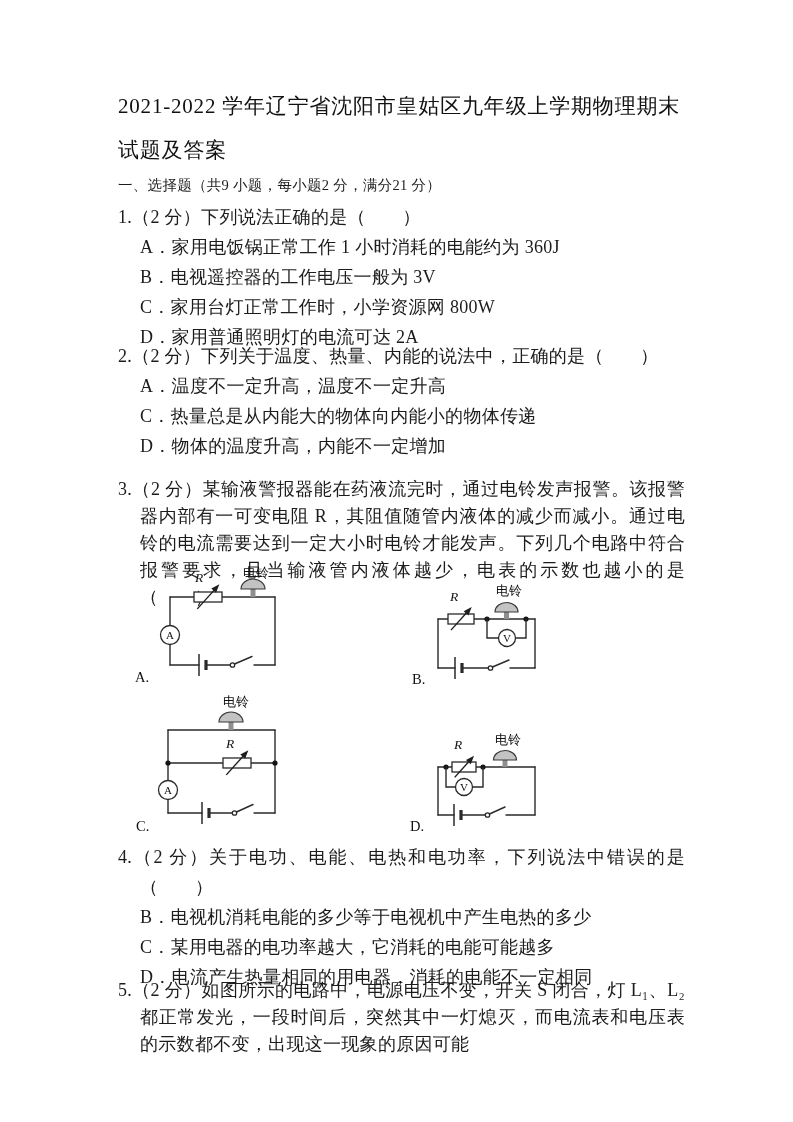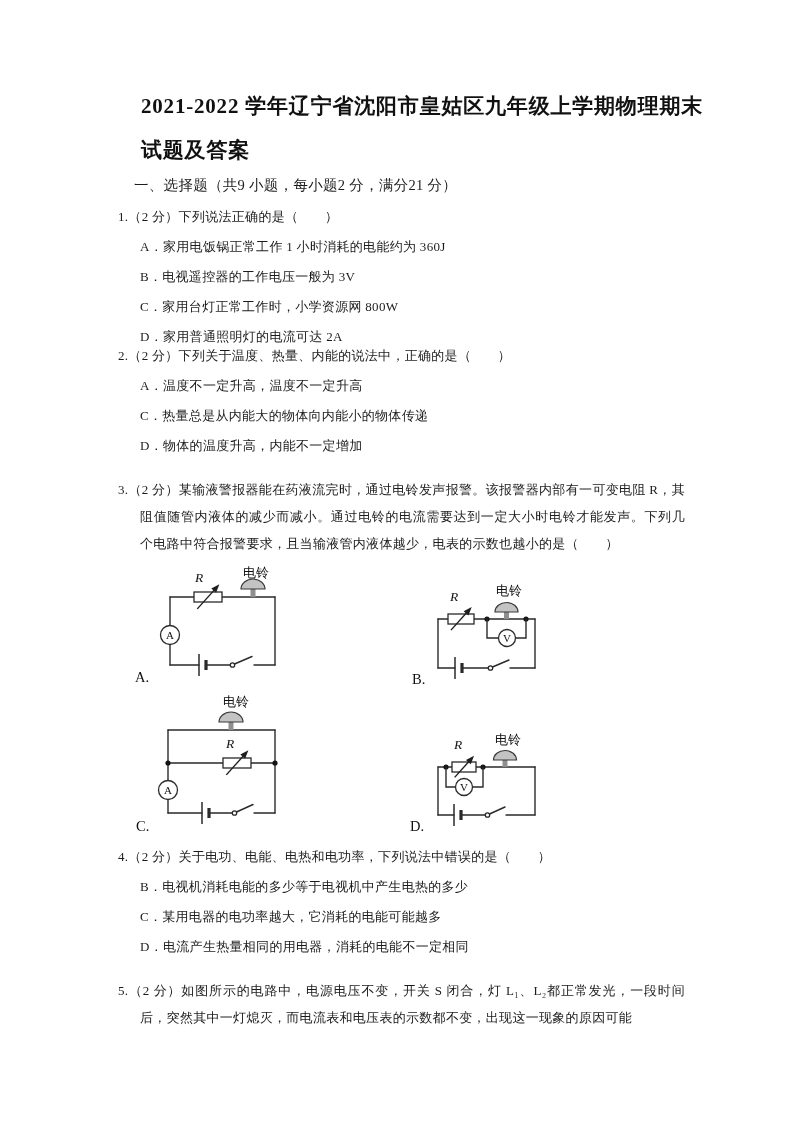--- a/index.html
+++ b/index.html
@@ -3,27 +3,27 @@
 <meta charset="utf-8">
 <style>
   html,body{margin:0;padding:0;background:#e8e8e8;}
   .page{
     position:relative;width:793px;height:1122px;background:#ffffff;
     font-family:"Liberation Serif","DejaVu Serif",serif;color:#1c1c1c;
     overflow:hidden;margin:0 auto;
   }
   .title-line{
     position:absolute;left:118px;width:600px;
-    font-size:21px;font-weight:bold;letter-spacing:0.8px;color:#111;margin-left:23px;
+    font-size:21px;font-weight:normal;letter-spacing:0.8px;color:#111;
   }
   .section-heading{
     position:absolute;left:118px;top:176px;width:566px;
-    font-size:14.5px;letter-spacing:0.3px;margin-left:16px;
-  }
-  .question{position:absolute;left:118px;width:567px;font-size:13px;letter-spacing:0.3px;}
+    font-size:14.5px;letter-spacing:0.3px;
+  }
+  .question{position:absolute;left:118px;width:567px;font-size:18px;letter-spacing:0.3px;}
   .stem{padding-left:22px;text-indent:-22px;text-align:justify;line-height:30px;}
   .stem.tight{line-height:27px;}
   .opt{padding-left:22px;line-height:30px;}
   .circuits{position:absolute;left:0;top:0;width:793px;height:0;}
   .circuit{position:absolute;overflow:visible;}
   .cw{stroke:#2a2a2a;stroke-width:1.4;fill:none;stroke-linecap:round;}
   .thick{stroke:#2a2a2a;stroke-width:3.2;fill:none;}
   .thin{stroke:#2a2a2a;stroke-width:1.5;fill:none;}
   .comp{fill:#ffffff;stroke:#2a2a2a;stroke-width:1.3;}
   .dome{fill:#c3c3c3;stroke:#3a3a3a;stroke-width:1.2;}

